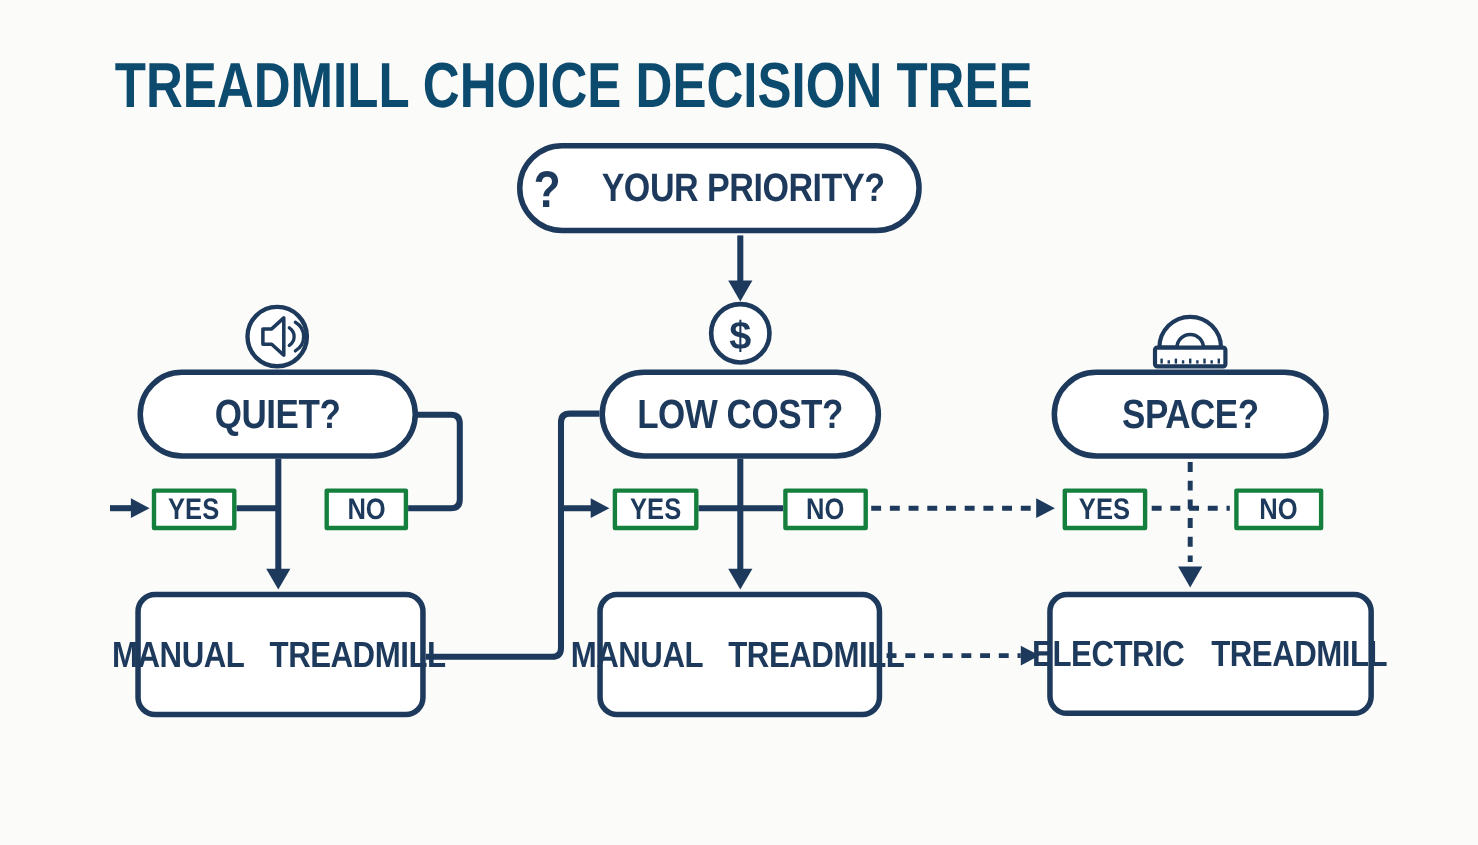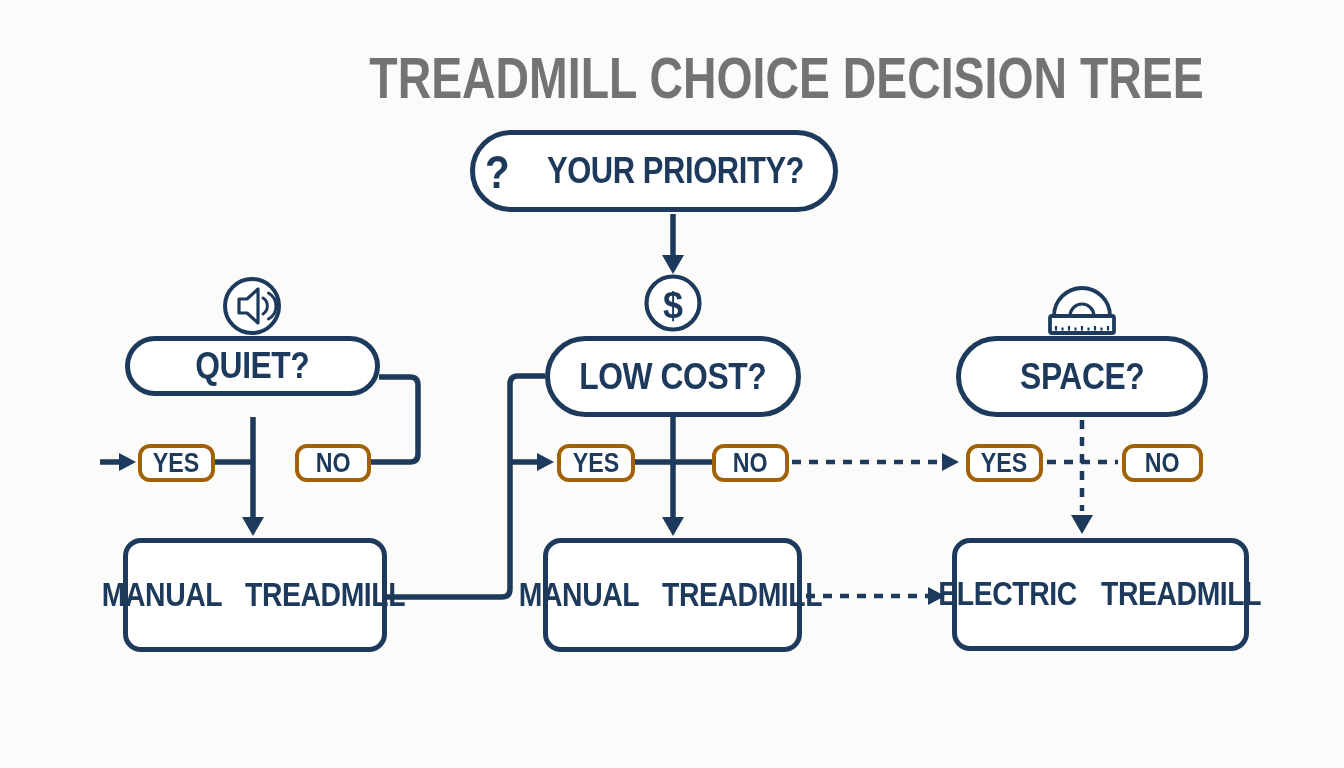--- a/index.html
+++ b/index.html
@@ -7,29 +7,29 @@
     position:relative;width:1344px;height:768px;overflow:hidden;
     background:#fbfbfa;
     font-family:"Liberation Sans","DejaVu Sans",sans-serif;
     color:#1d3a5c;
   }
   .wires{position:absolute;left:0;top:0;z-index:1;}
   .node{position:absolute;z-index:2;box-sizing:border-box;background:#ffffff;
         display:flex;align-items:center;justify-content:center;
         font-weight:bold;color:#1d3a5c;}
   .title{
-    position:absolute;left:0;top:44px;width:1308px;text-align:right;z-index:2;
-    font-size:58px;font-weight:bold;color:#737373;white-space:nowrap;
+    position:absolute;left:0;top:44px;width:1308px;text-align:left;z-index:2;
+    font-size:58px;font-weight:bold;color:#0c4a6e;white-space:nowrap;
   }
   .title .tx{transform:scaleX(0.80);}
   .tx{display:inline-block;transform:scaleX(0.86);transform-origin:center;white-space:nowrap;}
   .pill{border:5px solid #1d3a5c;border-radius:44px;font-size:37px;letter-spacing:-0.5px;}
   .pill.root{font-size:36px;gap:14px;}
   .qmark{font-size:47px;font-weight:bold;}
-  .ynbox{border:4px solid #a16207;border-radius:12px;font-size:27px;}
+  .ynbox{border:4px solid #15803d;border-radius:2px;font-size:27px;}
   .result{border:5px solid #1d3a5c;border-radius:18px;flex-direction:row;
           font-size:33px;line-height:1.18;letter-spacing:-0.5px;}
 </style>
 </head>
 <body>
 
 <div class="stage">
 
   <svg class="wires" width="1344" height="768" viewBox="0 0 1344 768">
     <g stroke="#1d3a5c" fill="none" stroke-width="5.5" stroke-linejoin="round">
@@ -104,21 +104,21 @@
 
   <div class="title">
     <span class="tx">TREADMILL CHOICE DECISION TREE</span>
   </div>
 
   <div class="node pill root" style="left:470px;top:130px;width:368px;height:82px;">
     <span class="qmark tx">?</span>
     <span class="tx">YOUR PRIORITY?</span>
   </div>
 
-  <div class="node pill" style="left:125px;top:336px;width:255px;height:60px;">
+  <div class="node pill" style="left:125px;top:336px;width:255px;height:81px;">
     <span class="tx">QUIET?</span>
   </div>
   <div class="node ynbox" style="left:138px;top:444px;width:77px;height:38px;">
     <span class="tx">YES</span>
   </div>
   <div class="node ynbox" style="left:295px;top:444px;width:76px;height:38px;">
     <span class="tx">NO</span>
   </div>
   <div class="node result" style="left:123px;top:538px;width:264px;height:114px;">
     <span class="tx">MANUAL</span>

